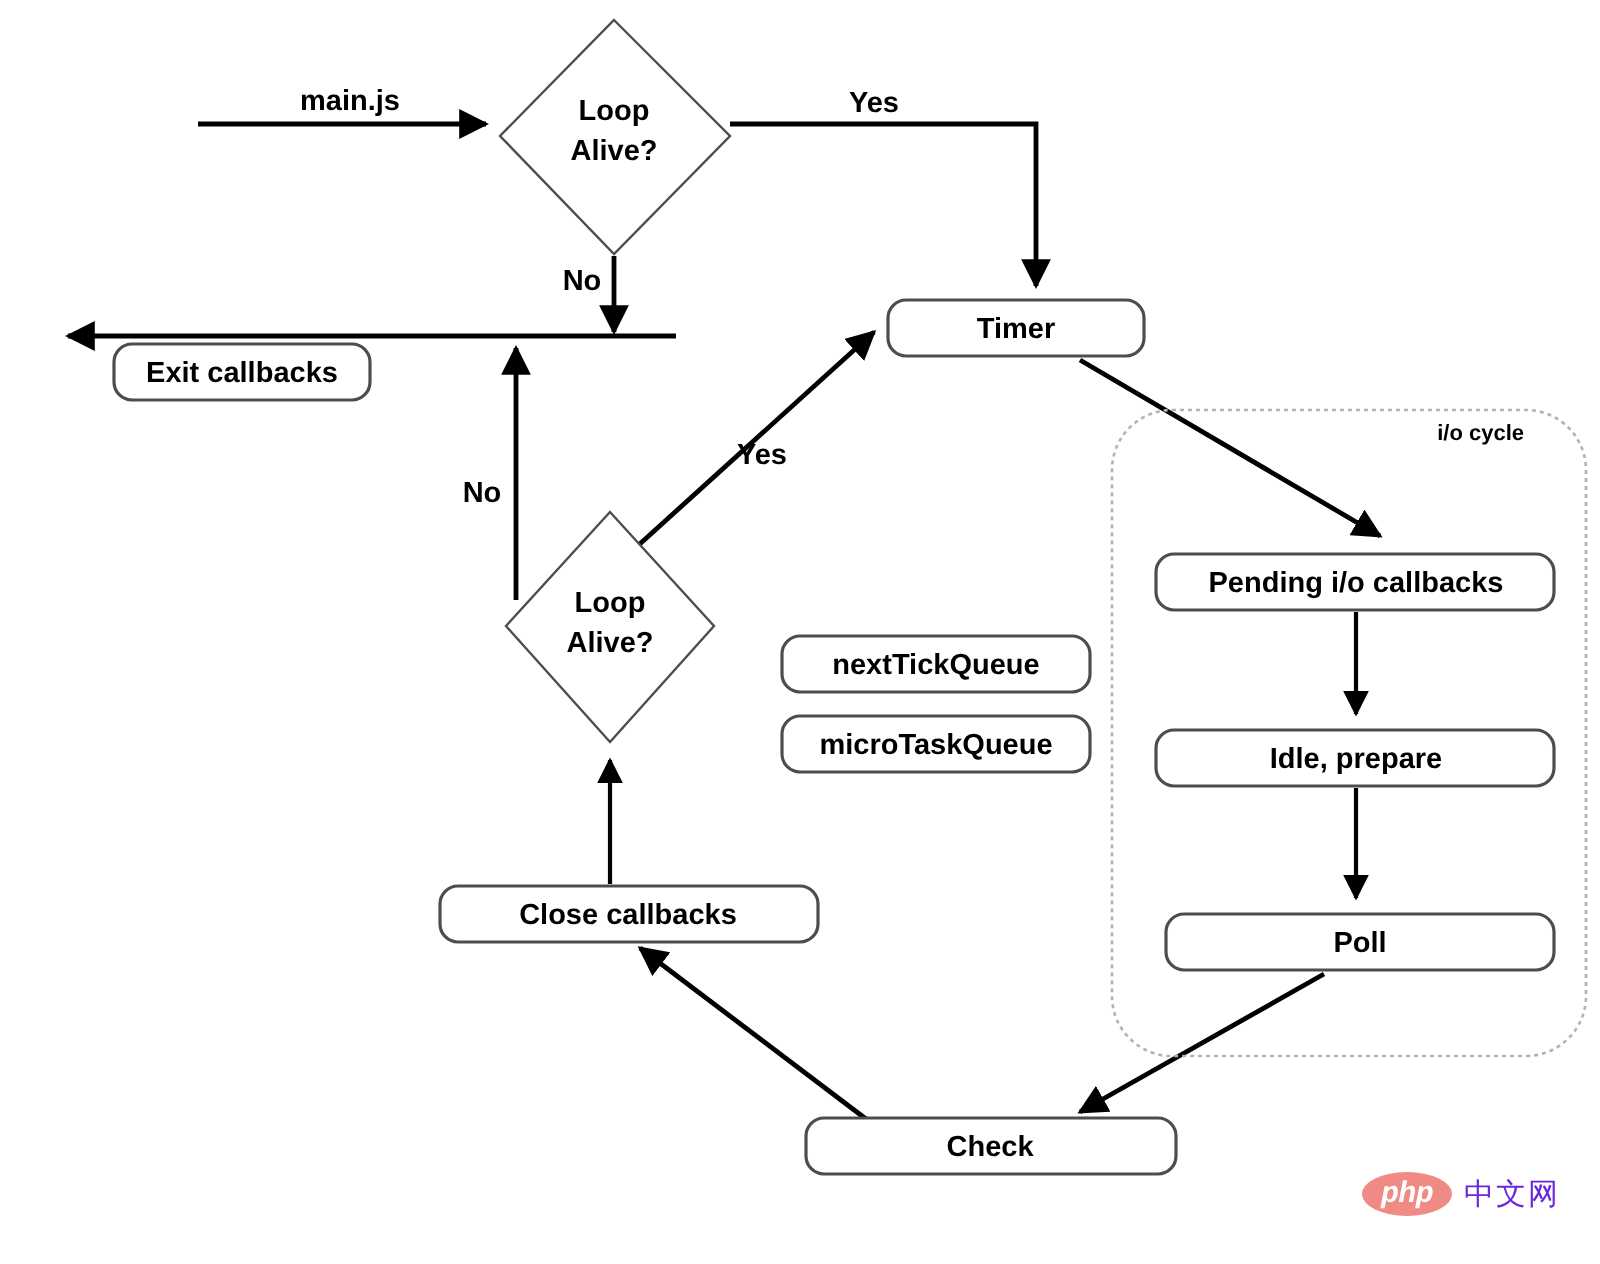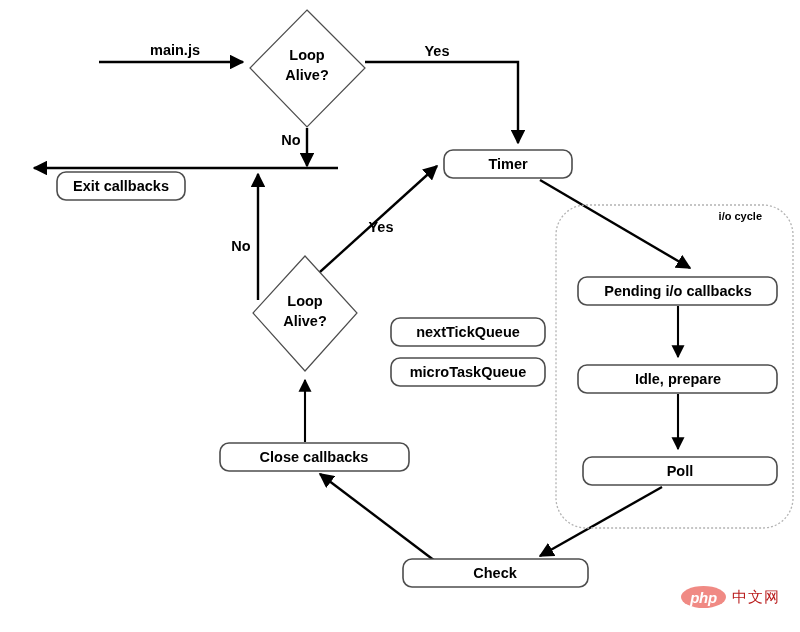--- a/index.html
+++ b/index.html
@@ -83,33 +83,33 @@
     display: flex;
     align-items: center;
     gap: 6px;
   }
   #watermark .php-badge {
     width: 45px;
     height: 22px;
     border-radius: 50%;
     background: #f08a84;
     color: #ffffff;
-    font-family: Liberation Sans, sans-serif;
+    font-family: Liberation Mono, monospace;
     font-style: italic;
     font-weight: bold;
     font-size: 15px;
     display: flex;
     align-items: center;
     justify-content: center;
     letter-spacing: -0.3px;
   }
   #watermark .cn-text {
     font-family: "DejaVu Sans", sans-serif;
     font-size: 15px;
-    color: #b91c1c;
+    color: #6d28d9;
     letter-spacing: 1px;
   }
 </style>
 </head>
 <body>
 
 <div id="diagram-root">
 
   <svg id="flow" viewBox="0 0 800 632">
     <defs>

